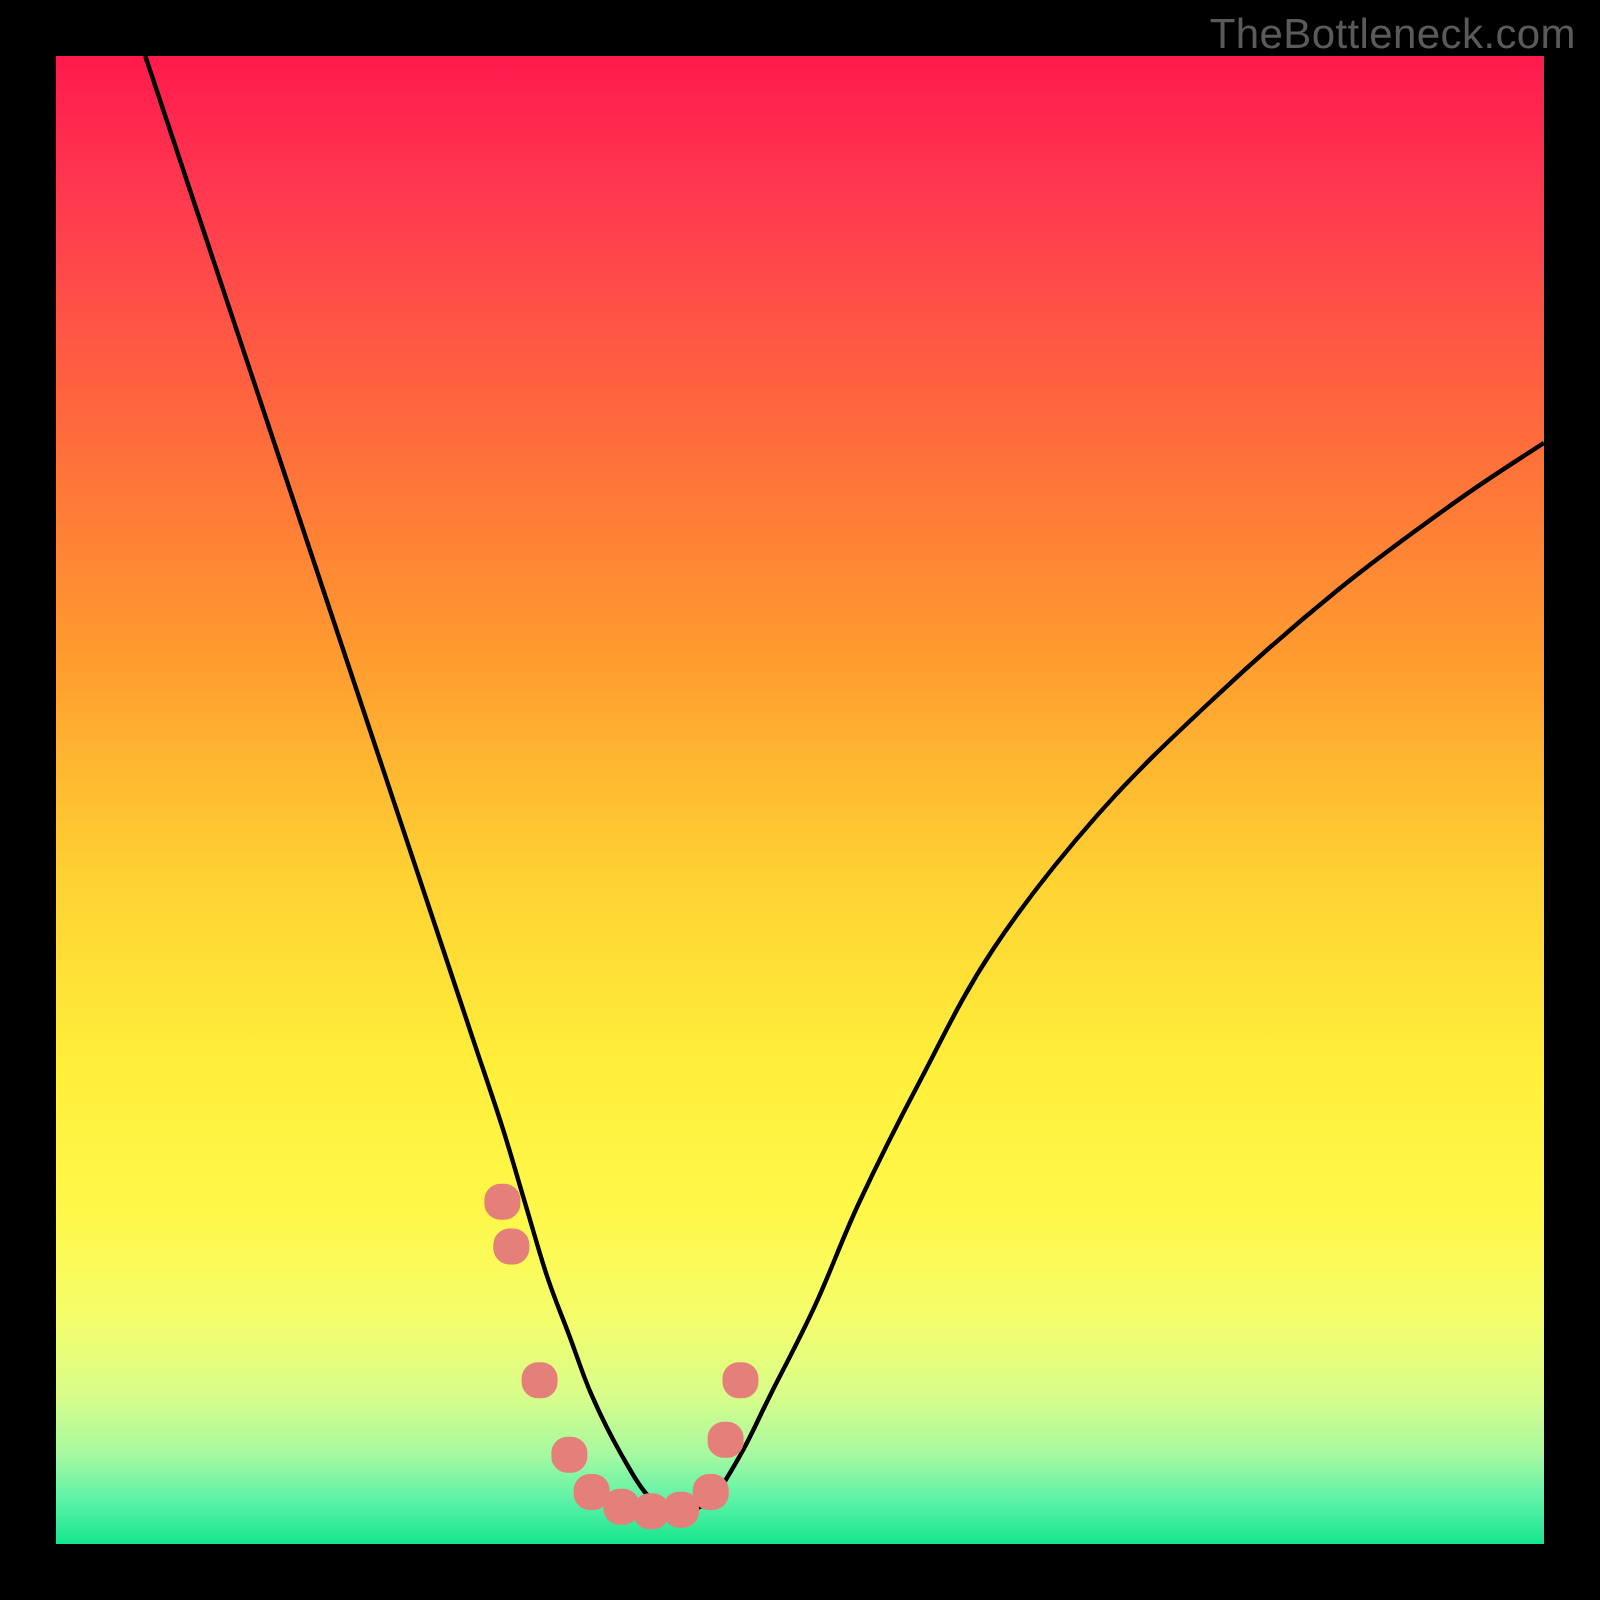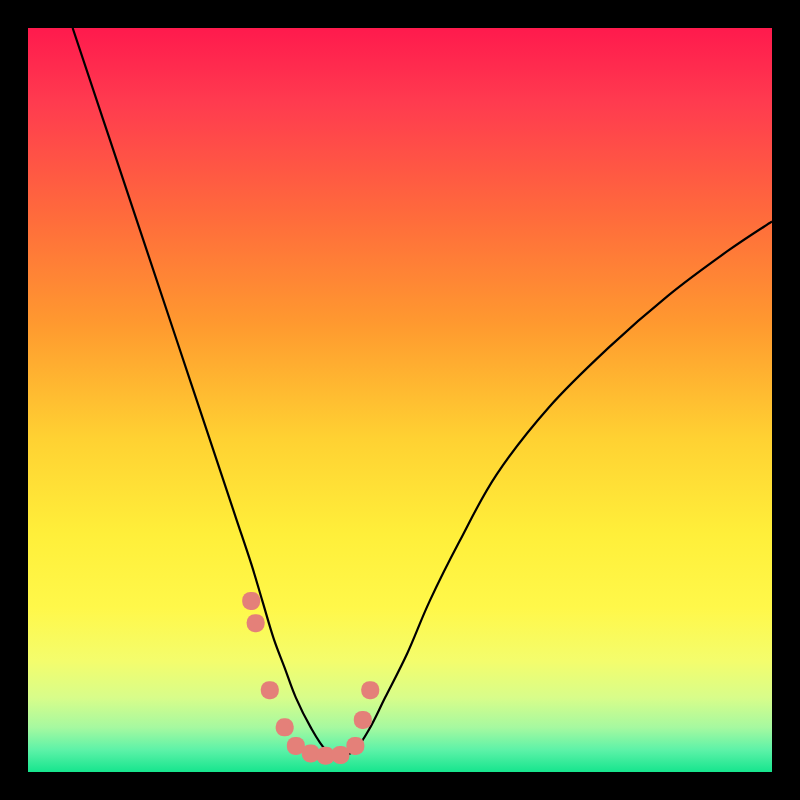--- a/index.html
+++ b/index.html
@@ -81,13 +81,14 @@
           <rect x="258.84" y="708.96" width="18" height="18" rx="8.1" ry="8.1" class="marker"></rect>
           <rect x="273.72" y="716.4" width="18" height="18" rx="8.1" ry="8.1" class="marker"></rect>
           <rect x="288.6" y="718.632" width="18" height="18" rx="8.1" ry="8.1" class="marker"></rect>
           <rect x="303.47999999999996" y="717.888" width="18" height="18" rx="8.1" ry="8.1" class="marker"></rect>
           <rect x="318.36" y="708.96" width="18" height="18" rx="8.1" ry="8.1" class="marker"></rect>
           <rect x="325.8" y="682.92" width="18" height="18" rx="8.1" ry="8.1" class="marker"></rect>
           <rect x="333.24" y="653.16" width="18" height="18" rx="8.1" ry="8.1" class="marker"></rect>
         </g>
     </svg>
   </div>
+  <div class="watermark">TheBottleneck.com</div>
 </div>
 
 </body></html>

